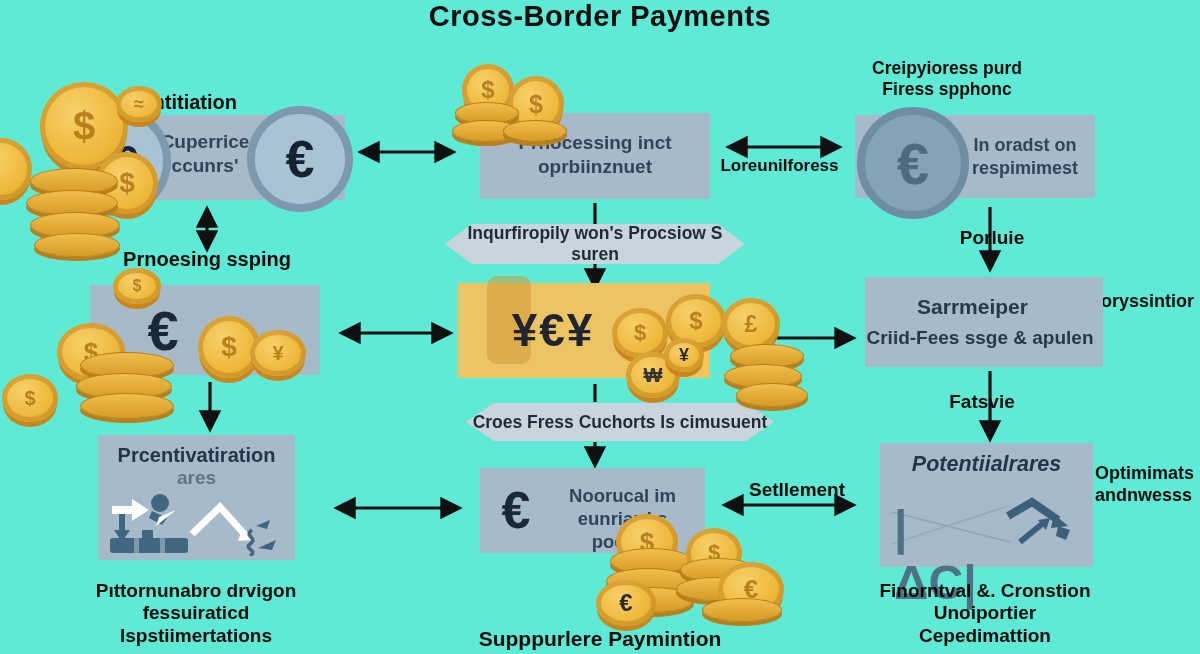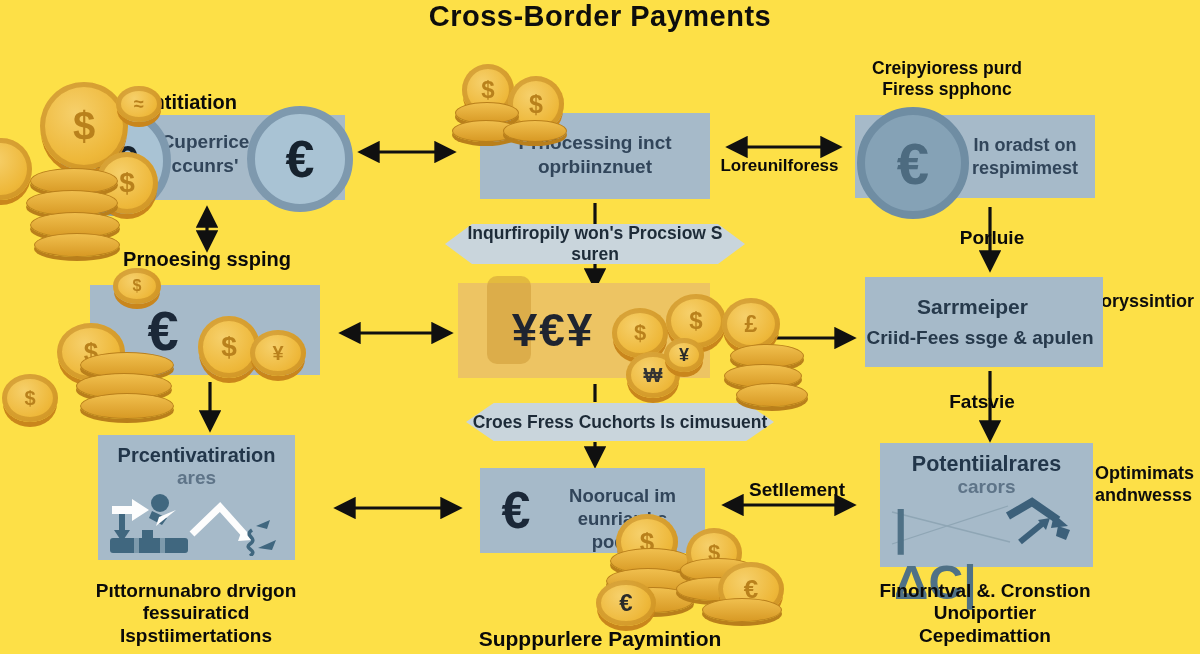--- a/index.html
+++ b/index.html
@@ -1,16 +1,16 @@
 <!DOCTYPE html>
 <html><head>
 <meta charset="utf-8">
 <style>
   html,body{margin:0;padding:0;background:#fff;}
-  #canvas{position:relative;width:1200px;height:654px;background:#fde047;overflow:hidden;
+  #canvas{position:relative;width:1200px;height:654px;background:#5eead4;overflow:hidden;
     font-family:"Liberation Sans",sans-serif;}
   .title{position:absolute;top:0;left:0;right:0;text-align:center;font-size:29px;
     font-weight:bold;color:#0d0d0d;letter-spacing:.5px;}
   .h{position:absolute;font-weight:bold;color:#0a0a0a;text-align:center;line-height:1.2;}
   .box{position:absolute;background:#a6bac9;}
   .box-txt{position:absolute;font-weight:bold;color:#31455a;text-align:center;line-height:1.25;}
   .decision{position:absolute;background:#c9d5dc;display:flex;align-items:center;justify-content:center;
     font-weight:bold;color:#1d2b38;font-size:17.5px;text-align:center;
     clip-path:polygon(0% 50%,9% 0%,91% 0%,100% 50%,91% 100%,9% 100%);}
   .circle-coin{position:absolute;border-radius:50%;background:#a9c3d4;border:8px solid #7e99ae;
@@ -142,22 +142,21 @@
   </div>
 
   <div class="box" style="left:480px;top:468px;width:225px;height:85px;"></div>
   <div class="box-txt" style="left:486px;top:478px;width:60px;font-size:52px;color:#1b2838;">€</div>
   <div class="box-txt" style="left:545px;top:484px;width:155px;font-size:18.5px;">
     <div>Noorucal im</div>
     <div>eunriard s podust</div>
   </div>
 
   <div class="box" style="left:880px;top:443px;width:213px;height:124px;"></div>
-  <div class="box-txt" style="left:880px;top:451px;width:213px;font-size:21.5px;color:#22364a;">Potentiialrares</div>
-  <div class="box-txt sub" style="left:880px;top:475px;width:213px;font-size:19px;">carors</div>
+  <div class="box-txt" style="left:880px;top:451px;width:213px;font-size:21.5px;color:#22364a;font-style:italic;">Potentiialrares</div>
   <div class="icon-wrap" style="left:890px;top:496px;">
     <svg width="196" height="64" viewBox="0 0 196 64" style="position:absolute;left:0;top:0;">
       <line x1="2" y1="48" x2="118" y2="10" stroke="#8fa6b5" stroke-width="1.3"></line>
       <line x1="2" y1="16" x2="120" y2="46" stroke="#8fa6b5" stroke-width="1.3"></line>
       <polyline points="118,20 142,6 168,24" fill="none" stroke="#3c607a" stroke-width="8"></polyline>
       <path d="M164 18 l14 12 -17 2 z" fill="#3c607a"></path>
       <line x1="130" y1="46" x2="152" y2="28" stroke="#3c607a" stroke-width="6"></line>
       <path d="M148 24 l12 -2 -4 12 z" fill="#3c607a"></path>
       <path d="M168 30 l12 4 -4 10 -10 -4 z" fill="#3c607a"></path>
     </svg>

